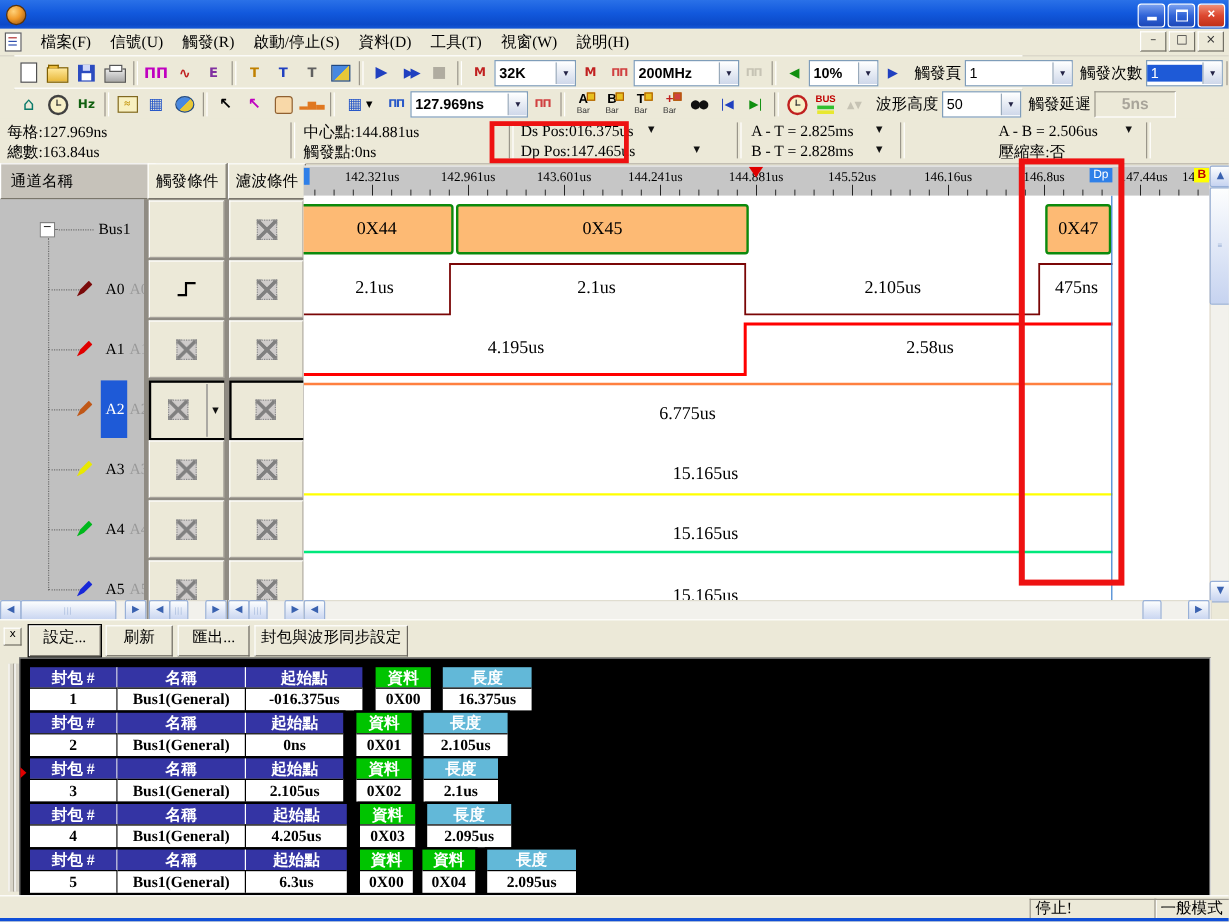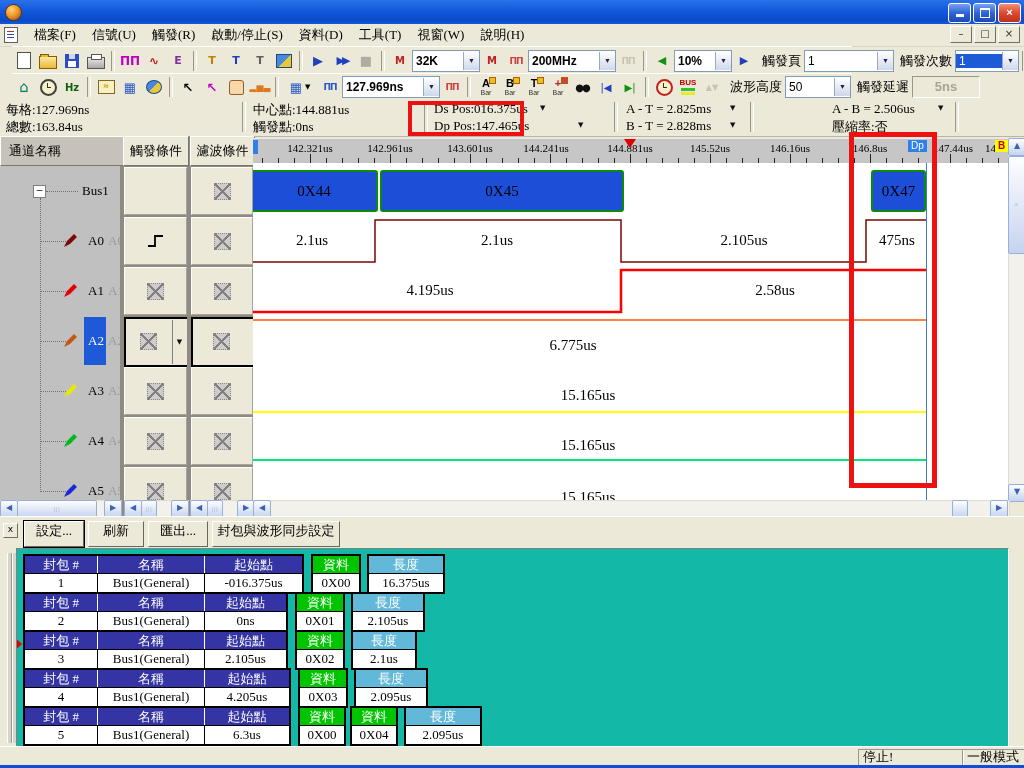--- a/index.html
+++ b/index.html
@@ -116,42 +116,42 @@
       linear-gradient(90deg,#222 0 1px,transparent 1px),
       linear-gradient(90deg,#222 0 1px,transparent 1px);
     background-size:80px 10px,16px 6px;
     background-position:57px bottom,9px bottom;
     background-repeat:repeat-x;}
   .tick{position:absolute;top:3px;transform:translateX(-50%);font-size:11px;color:#000;white-space:nowrap;}
   .tri-marker{position:absolute;top:0;width:0;height:0;border-left:6px solid transparent;border-right:6px solid transparent;border-top:9px solid #e00000;transform:translateX(-50%);}
   .dp-tag{position:absolute;background:#2f80e8;color:#fff;font-size:10px;line-height:12px;padding:0 3px;font-family:"Liberation Sans",sans-serif;}
   .b-tag{position:absolute;background:#ffff00;color:#c00000;font-size:10px;line-height:12px;padding:0 3px;font-weight:bold;font-family:"Liberation Sans",sans-serif;}
   .wavearea{left:253px;top:163px;width:755px;height:337px;background:#fff;overflow:hidden;}
-  .busbox{position:absolute;top:7px;height:38px;border:2px solid #0c8a0c;background:#1d4ed8;border-radius:3px;
+  .busbox{position:absolute;top:7px;height:38px;border:2px solid #0c8a0c;background:#fdba74;border-radius:3px;
     display:flex;align-items:center;justify-content:center;font-size:15px;}
   .wlabel{position:absolute;transform:translateX(-50%);font-size:15px;white-space:nowrap;background:#fff;padding:0 2px;}
   .blueline{position:absolute;width:1px;background:#3a7fd0;}
   .redrect{position:absolute;border:5px solid #ee1111;z-index:60;}
   .redrect.thin{border-width:4px;}
 
   
   .sbtn{position:absolute;width:16px;height:16px;background:linear-gradient(180deg,#fdfefe,#c6d3f0);
     border:1px solid #98b0d8;border-radius:2px;color:#3a62b0;font-size:8px;text-align:center;line-height:14px;font-family:"DejaVu Sans",sans-serif;}
   .strack{position:absolute;background:#f2f1ec;border:1px solid #e0ddd0;}
   .sthumb{position:absolute;background:linear-gradient(180deg,#fdfefe,#c6d3f0);border:1px solid #98b0d8;border-radius:2px;}
   .grip{position:absolute;left:50%;top:50%;transform:translate(-50%,-50%);color:#8fa8d0;font-size:7px;letter-spacing:1px;}
 
   
   .pkpanel{left:0;top:516px;width:1024px;height:230px;background:#ece9d8;border-top:1px solid #fff;}
   .pkclose{position:absolute;left:3px;top:6px;width:13px;height:13px;background:#ece9d8;border:1px solid;border-color:#fff #716f64 #716f64 #fff;
     font-size:9px;line-height:11px;text-align:center;font-family:"DejaVu Sans",sans-serif;}
   .btn{position:absolute;top:4px;height:24px;background:#ece9d8;border:1px solid;border-color:#fff #6a665e #6a665e #fff;
     font-size:13px;text-align:center;font-family:"Liberation Serif",serif;}
   .btn.default{outline:1px solid #000;}
-  .pktable{position:absolute;left:16px;top:31px;width:991px;height:198px;background:#14b8a6;border:1px solid;border-color:#808080 #fff #fff #808080;overflow:hidden;}
+  .pktable{position:absolute;left:16px;top:31px;width:991px;height:198px;background:#000000;border:1px solid;border-color:#808080 #fff #fff #808080;overflow:hidden;font-weight:bold;}
   .gripline{position:absolute;width:3px;border-left:1px solid #fff;border-right:1px solid #9a968a;background:#d8d4c8;}
   .pkt{position:absolute;display:flex;align-items:flex-start;}
   .pbox{border:2px solid #000;flex:0 0 auto;}
   .prow{display:flex;}
   .hc{height:17px;background:#3434a4;color:#fff;font-size:13px;line-height:17px;text-align:center;border-right:1px solid #fff;flex:0 0 auto;}
   .hc.last{border-right:none;}
   .hc.green{background:#00c400;}
   .hc.cyan{background:#62b8d8;}
   .vc{height:18px;background:#fff;color:#000;font-size:13px;line-height:18px;text-align:center;border-top:1px solid #000;border-right:1px solid #000;flex:0 0 auto;}
   .vc.last{border-right:none;}

